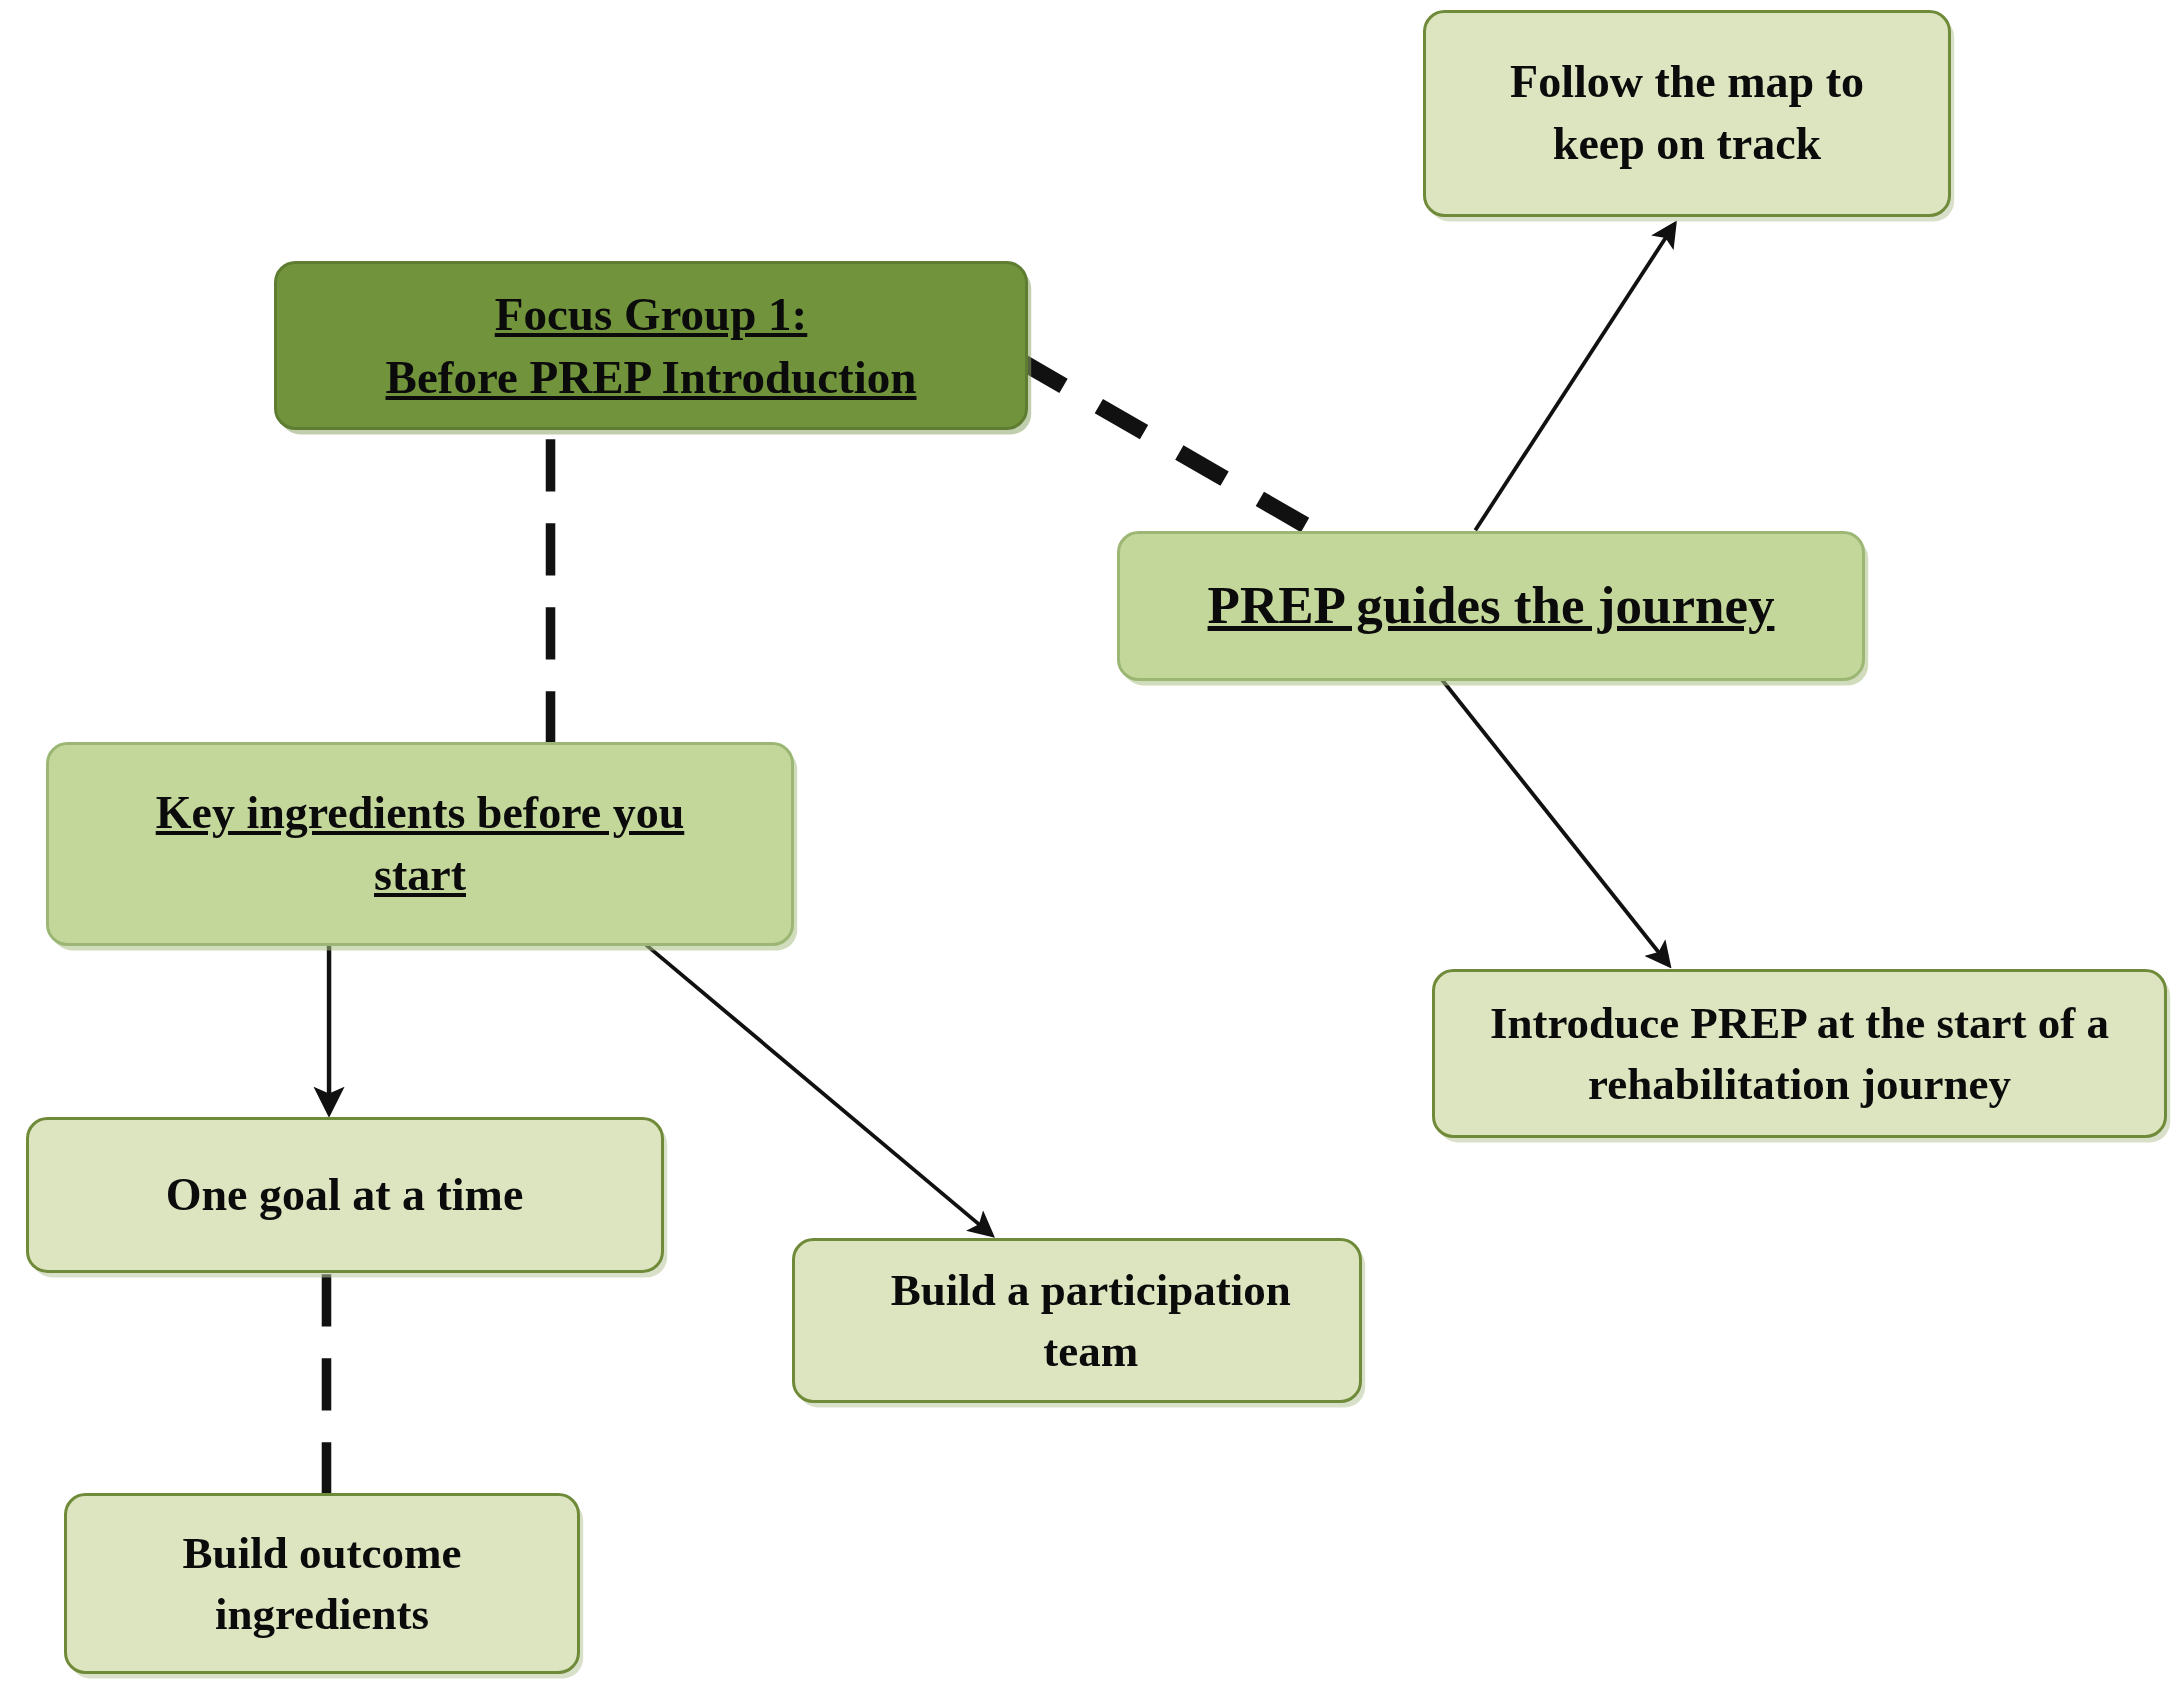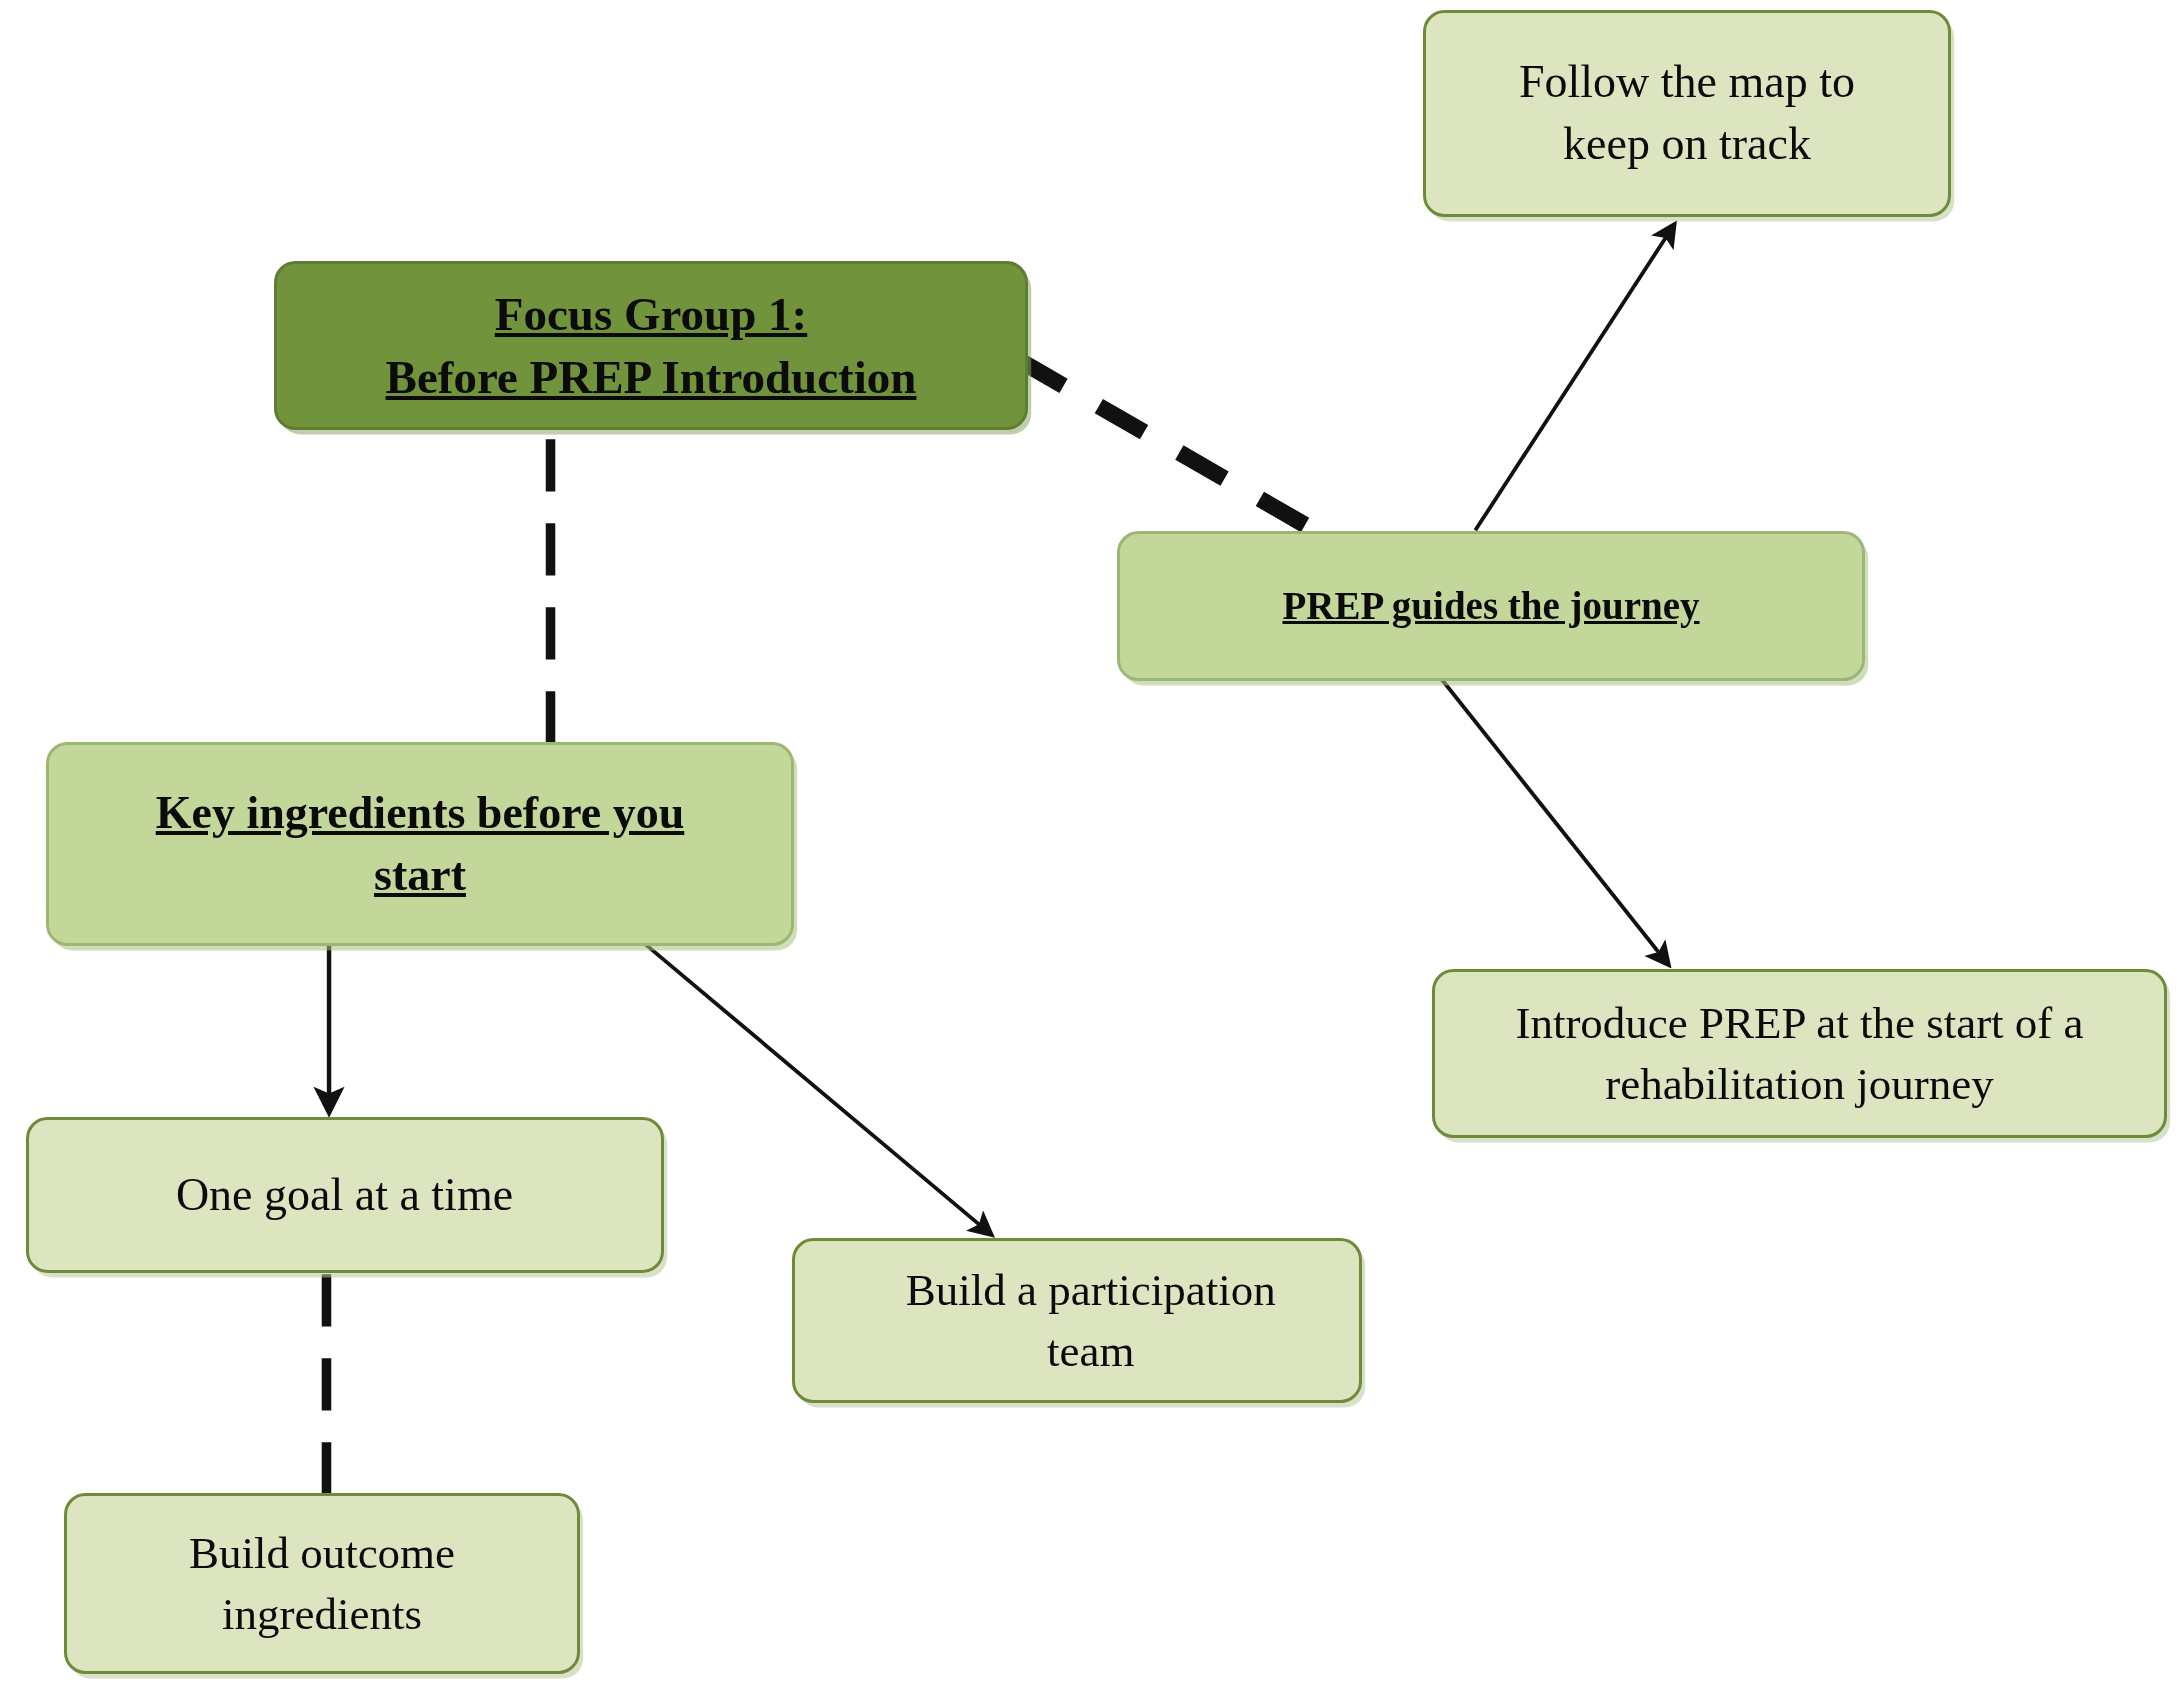--- a/index.html
+++ b/index.html
@@ -52,21 +52,21 @@
     background: #C4D79B;
     border: 3.2px solid #9CB673;
     box-shadow: 4.5px 5.7px 0 -1.3px rgba(171,191,134,0.55);
   }
   .fill-light {
     background: #DCE5C0;
     border: 3.2px solid #6F8A38;
     box-shadow: 4.5px 5.7px 0 -1.3px rgba(186,199,156,0.55);
   }
   .bold { font-weight: 700; text-decoration: underline; }
-  .reg  { font-weight: 400; }
+  .reg  { font-weight: 700; }
 </style>
 </head>
 <body>
 
 <div id="canvas">
 
   <svg id="edge-layer" viewBox="0 0 3430 2658">
     <defs>
       <marker id="arrow-solid" viewBox="0 0 12 12" refX="10" refY="6" markerWidth="7" markerHeight="7" orient="auto-start-reverse">
         <path d="M 0 0 L 12 6 L 0 12 L 2.6 6 z" fill="#111111"></path>
@@ -95,21 +95,21 @@
     </span>
   </div>
 
   <div class="node fill-light reg" style="left:1423px; top:9.5px; width:528px; height:207px; font-size:46px;">
     <span class="label">
       <span>Follow the map to</span><br>
       <span>keep on track</span>
     </span>
   </div>
 
-  <div class="node fill-mid bold" style="left:1117px; top:531px; width:748px; height:150px; font-size:39px;">
+  <div class="node fill-mid bold" style="left:1117px; top:531px; width:748px; height:150px; font-size:53px;">
     <span class="label">
       <span>PREP guides the journey</span>
     </span>
   </div>
 
   <div class="node fill-light reg" style="left:1432px; top:969px; width:735px; height:169px; font-size:45px;">
     <span class="label">
       <span>Introduce PREP at the start of a</span><br>
       <span>rehabilitation journey</span>
     </span>

